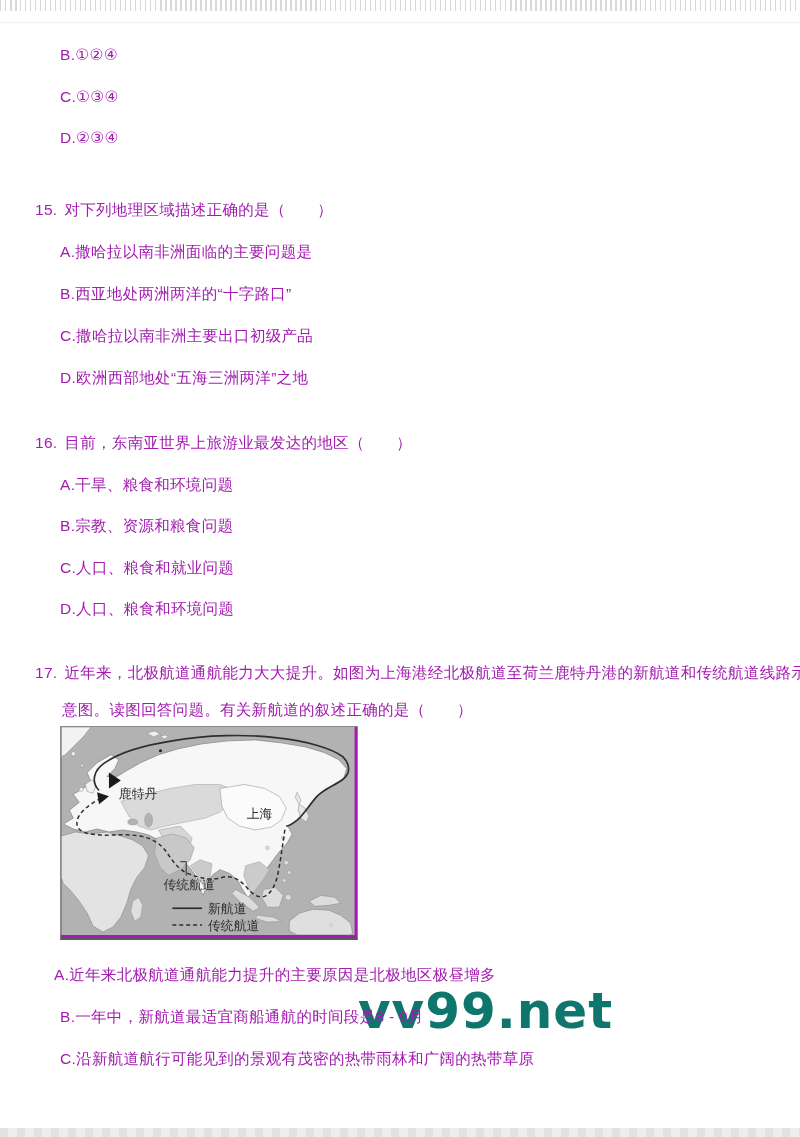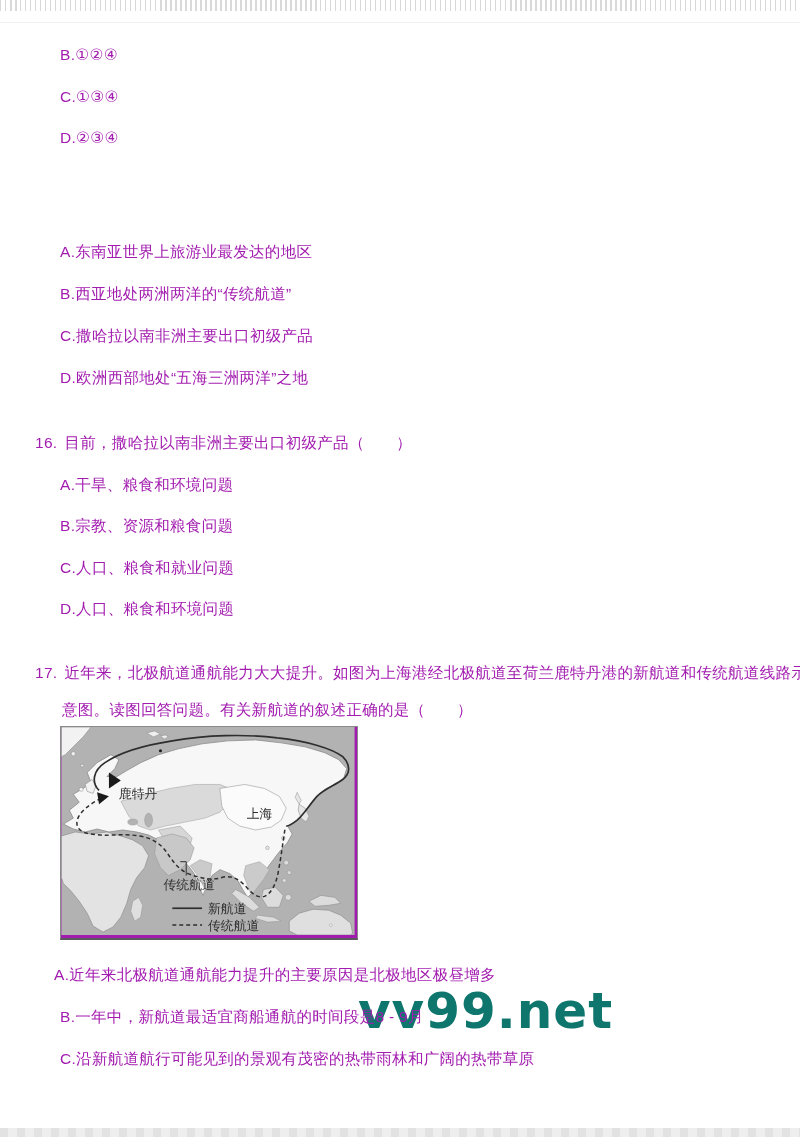--- a/index.html
+++ b/index.html
@@ -42,26 +42,27 @@
 
   <div class="perf-top"></div>
   <div class="hairline"></div>
 
   <div class="watermark">vv99.net</div>
 
   <div class="t" style="left:60px; top:46px;">B.①②④</div>
   <div class="t" style="left:60px; top:88px;">C.①③④</div>
   <div class="t" style="left:60px; top:129px;">D.②③④</div>
 
-  <div class="t" style="left:60px; top:243px;">A.东南亚世界上旅游业最发达的地区</div>
-  <div class="t" style="left:60px; top:285px;">B.西亚地处两洲两洋的“传统航道”</div>
+  <div class="t" style="left:35px; top:201px;"><span class="qnum">15.</span><span>对下列地理区域描述正确的是（　　）</span></div>
+  <div class="t" style="left:60px; top:243px;">A.撒哈拉以南非洲面临的主要问题是</div>
+  <div class="t" style="left:60px; top:285px;">B.西亚地处两洲两洋的“十字路口”</div>
   <div class="t" style="left:60px; top:327px;">C.撒哈拉以南非洲主要出口初级产品</div>
   <div class="t" style="left:60px; top:369px;">D.欧洲西部地处“五海三洲两洋”之地</div>
 
-  <div class="t" style="left:35px; top:434px;"><span class="qnum">16.</span><span>目前，撒哈拉以南非洲主要出口初级产品（　　）</span></div>
+  <div class="t" style="left:35px; top:434px;"><span class="qnum">16.</span><span>目前，东南亚世界上旅游业最发达的地区（　　）</span></div>
   <div class="t" style="left:60px; top:476px;">A.干旱、粮食和环境问题</div>
   <div class="t" style="left:60px; top:517px;">B.宗教、资源和粮食问题</div>
   <div class="t" style="left:60px; top:559px;">C.人口、粮食和就业问题</div>
   <div class="t" style="left:60px; top:600px;">D.人口、粮食和环境问题</div>
 
   <div class="t qp" style="left:35px; top:654px;"><span class="qnum">17.</span><span>近年来，北极航道通航能力大大提升。如图为上海港经北极航道至荷兰鹿特丹港的新航道和传统航道线路示意图。读图回答问题。有关新航道的叙述正确的是（　　）</span></div>
 
   <div class="mapbox">
     <svg width="294" height="208" viewBox="0 0 296 210">
 

